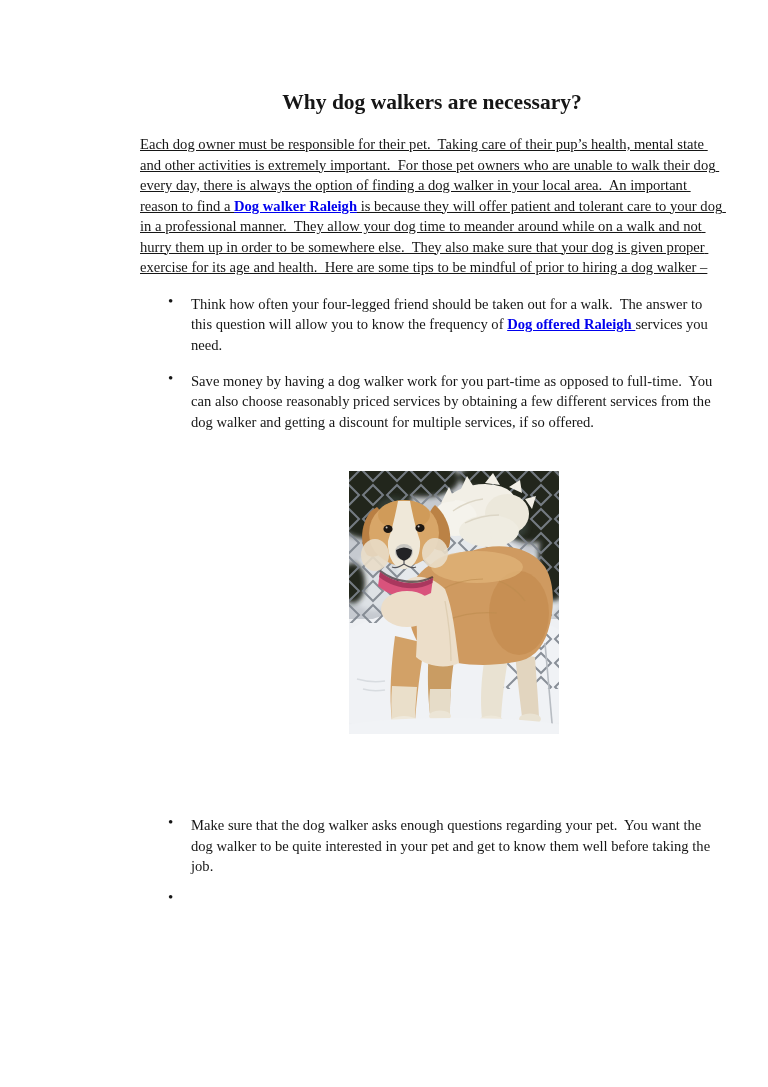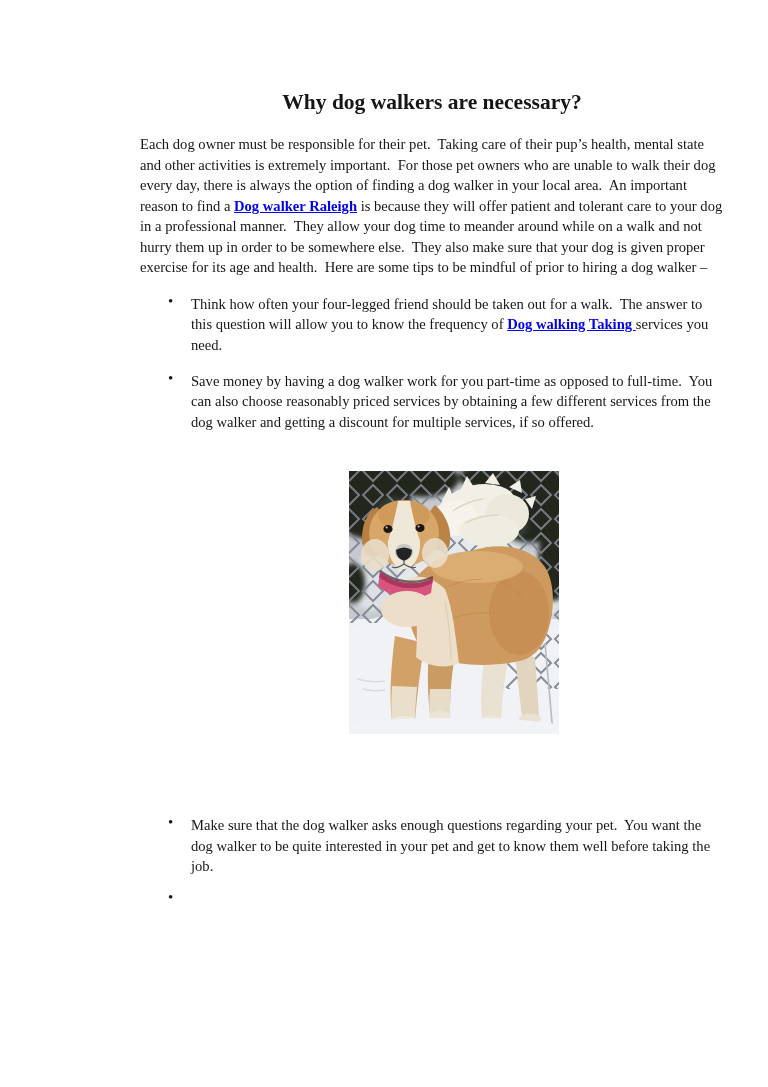--- a/index.html
+++ b/index.html
@@ -26,20 +26,21 @@
     text-align: center;
     margin: 89px 0 0 0;
   }
   .body-text {
     font-size: 14.6px;
     line-height: 20.5px;
     white-space: pre-wrap;
   }
   p.intro {
     margin: 19px 0 0 0;
+    text-decoration: underline;
   }
   .bullet-list.top { margin-top: 16px; }
   .bullet-list.bottom { margin-top: 81px; }
   .bullet-item {
     position: relative;
     padding-left: 51px;
   }
   .bullet-list.top .bullet-item + .bullet-item { margin-top: 15.5px; }
   .bullet-list.bottom .bullet-item + .bullet-item { margin-top: 13.5px; }
   .dot {
@@ -67,21 +68,21 @@
 
 <div class="page">
 
   <h1 class="title">Why dog walkers are necessary?</h1>
 
   <p class="body-text intro"><span>Each dog owner must be responsible for their pet.  Taking care of their pup’s health, mental state and other activities is extremely important.  For those pet owners who are unable to walk their dog every day, there is always the option of finding a dog walker in your local area.  An important reason to find a </span><a href="#" class="doclink">Dog walker Raleigh</a><span> is because they will offer patient and tolerant care to your dog in a professional manner.  They allow your dog time to meander around while on a walk and not hurry them up in order to be somewhere else.  They also make sure that your dog is given proper exercise for its age and health.  Here are some tips to be mindful of prior to hiring a dog walker –</span></p>
 
   <div class="bullet-list top">
     <div class="bullet-item">
       <span class="dot">•</span>
-      <span class="body-text"><span>Think how often your four-legged friend should be taken out for a walk.  The answer to this question will allow you to know the frequency of </span><a href="#" class="doclink">Dog walking Taking </a><span>services you need.</span></span>
+      <span class="body-text"><span>Think how often your four-legged friend should be taken out for a walk.  The answer to this question will allow you to know the frequency of </span><a href="#" class="doclink">Dog offered Raleigh </a><span>services you need.</span></span>
     </div>
     <div class="bullet-item">
       <span class="dot">•</span>
       <span class="body-text"><span>Save money by having a dog walker work for you part-time as opposed to full-time.  You can also choose reasonably priced services by obtaining a few different services from the dog walker and getting a discount for multiple services, if so offered.</span></span>
     </div>
   </div>
 
   <figure class="photo">
     <svg width="210" height="263" viewBox="0 0 210 263" xmlns="http://www.w3.org/2000/svg">
       <defs>

